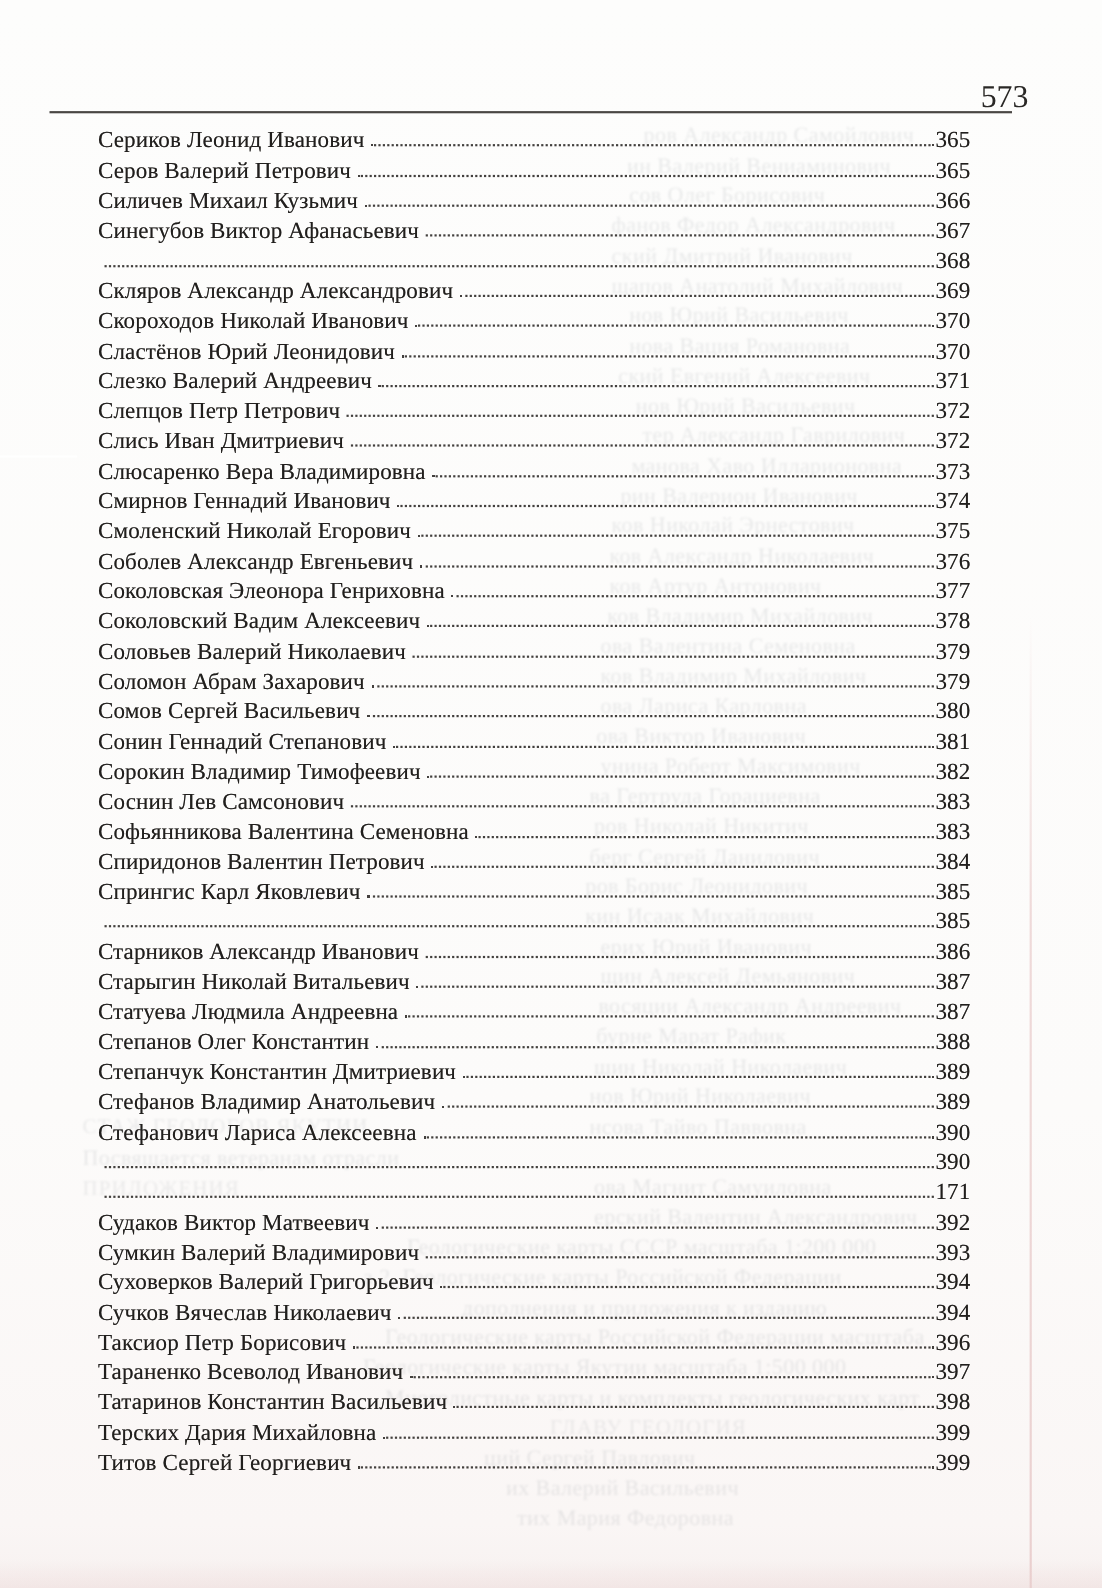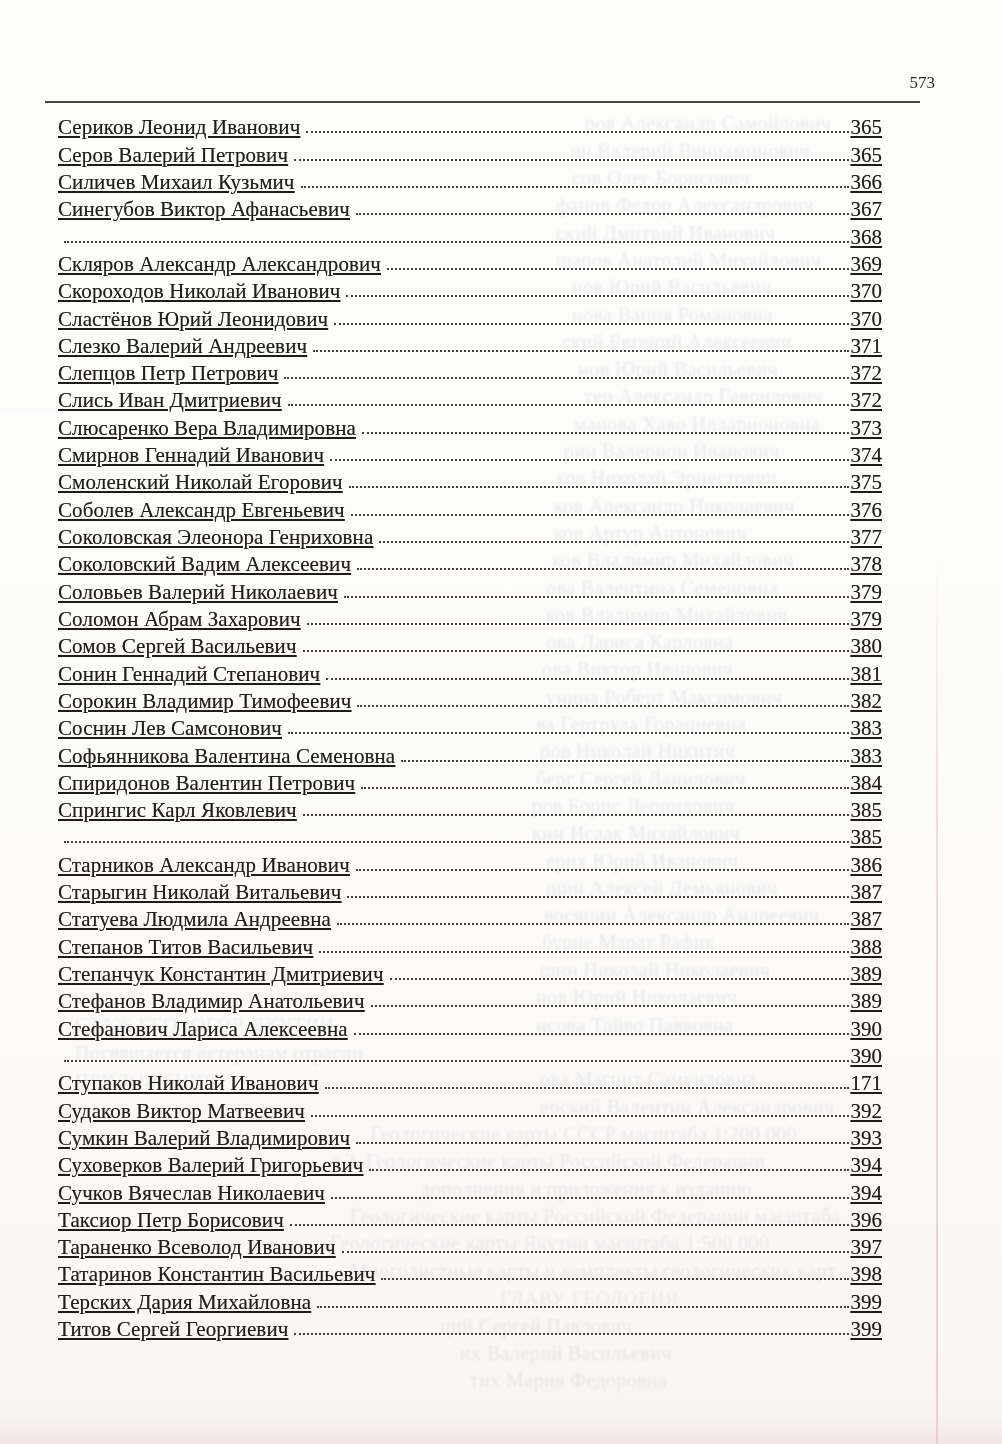--- a/index.html
+++ b/index.html
@@ -7,29 +7,29 @@
   body{
     width:1002px;height:1444px;position:relative;overflow:hidden;
     background:linear-gradient(180deg,#fdfdfc 0%, #fcfbfa 70%, #faf6f5 96%, #f7f1f0 100%);
     font-family:"Liberation Serif","DejaVu Serif",serif;
     color:#1e1c1a;
   }
   .page{position:absolute;inset:0;}
   
   .page-number{
     position:absolute;top:74px;right:67px;
-    font-size:17px;line-height:1;color:#2a2826;
+    font-size:29px;line-height:1;color:#2a2826;
   }
   .header-rule{
     position:absolute;left:45px;right:82px;top:101px;height:2px;
     background:#4a4744;
   }
   
   .index{
-    position:absolute;left:58px;right:120px;top:113px;text-decoration:underline;
+    position:absolute;left:89px;right:120px;top:113px;
   }
   .row{
     display:flex;align-items:flex-end;height:27.32px;white-space:nowrap;
   }
   .name{
     font-size:21px;line-height:26px;letter-spacing:0.1px;
     color:#211f1d;text-shadow:0 0 0.4px rgba(30,28,26,.55);
   }
   .dots{
     flex:1 1 auto;min-width:12px;height:0;
@@ -295,21 +295,21 @@
     <span class="pg">387</span>
   </div>
 
   <div class="row">
     <span class="name">Статуева Людмила Андреевна</span>
     <span class="dots"></span>
     <span class="pg">387</span>
   </div>
 
   <div class="row">
-    <span class="name">Степанов Титов Васильевич</span>
+    <span class="name">Степанов Олег Константин</span>
     <span class="dots"></span>
     <span class="pg">388</span>
   </div>
 
   <div class="row">
     <span class="name">Степанчук Константин Дмитриевич</span>
     <span class="dots"></span>
     <span class="pg">389</span>
   </div>
 
@@ -324,21 +324,20 @@
     <span class="dots"></span>
     <span class="pg">390</span>
   </div>
 
   <div class="row">
     <span class="dots"></span>
     <span class="pg">390</span>
   </div>
 
   <div class="row">
-    <span class="name">Ступаков Николай Иванович</span>
     <span class="dots"></span>
     <span class="pg">171</span>
   </div>
 
   <div class="row">
     <span class="name">Судаков Виктор Матвеевич</span>
     <span class="dots"></span>
     <span class="pg">392</span>
   </div>
 

